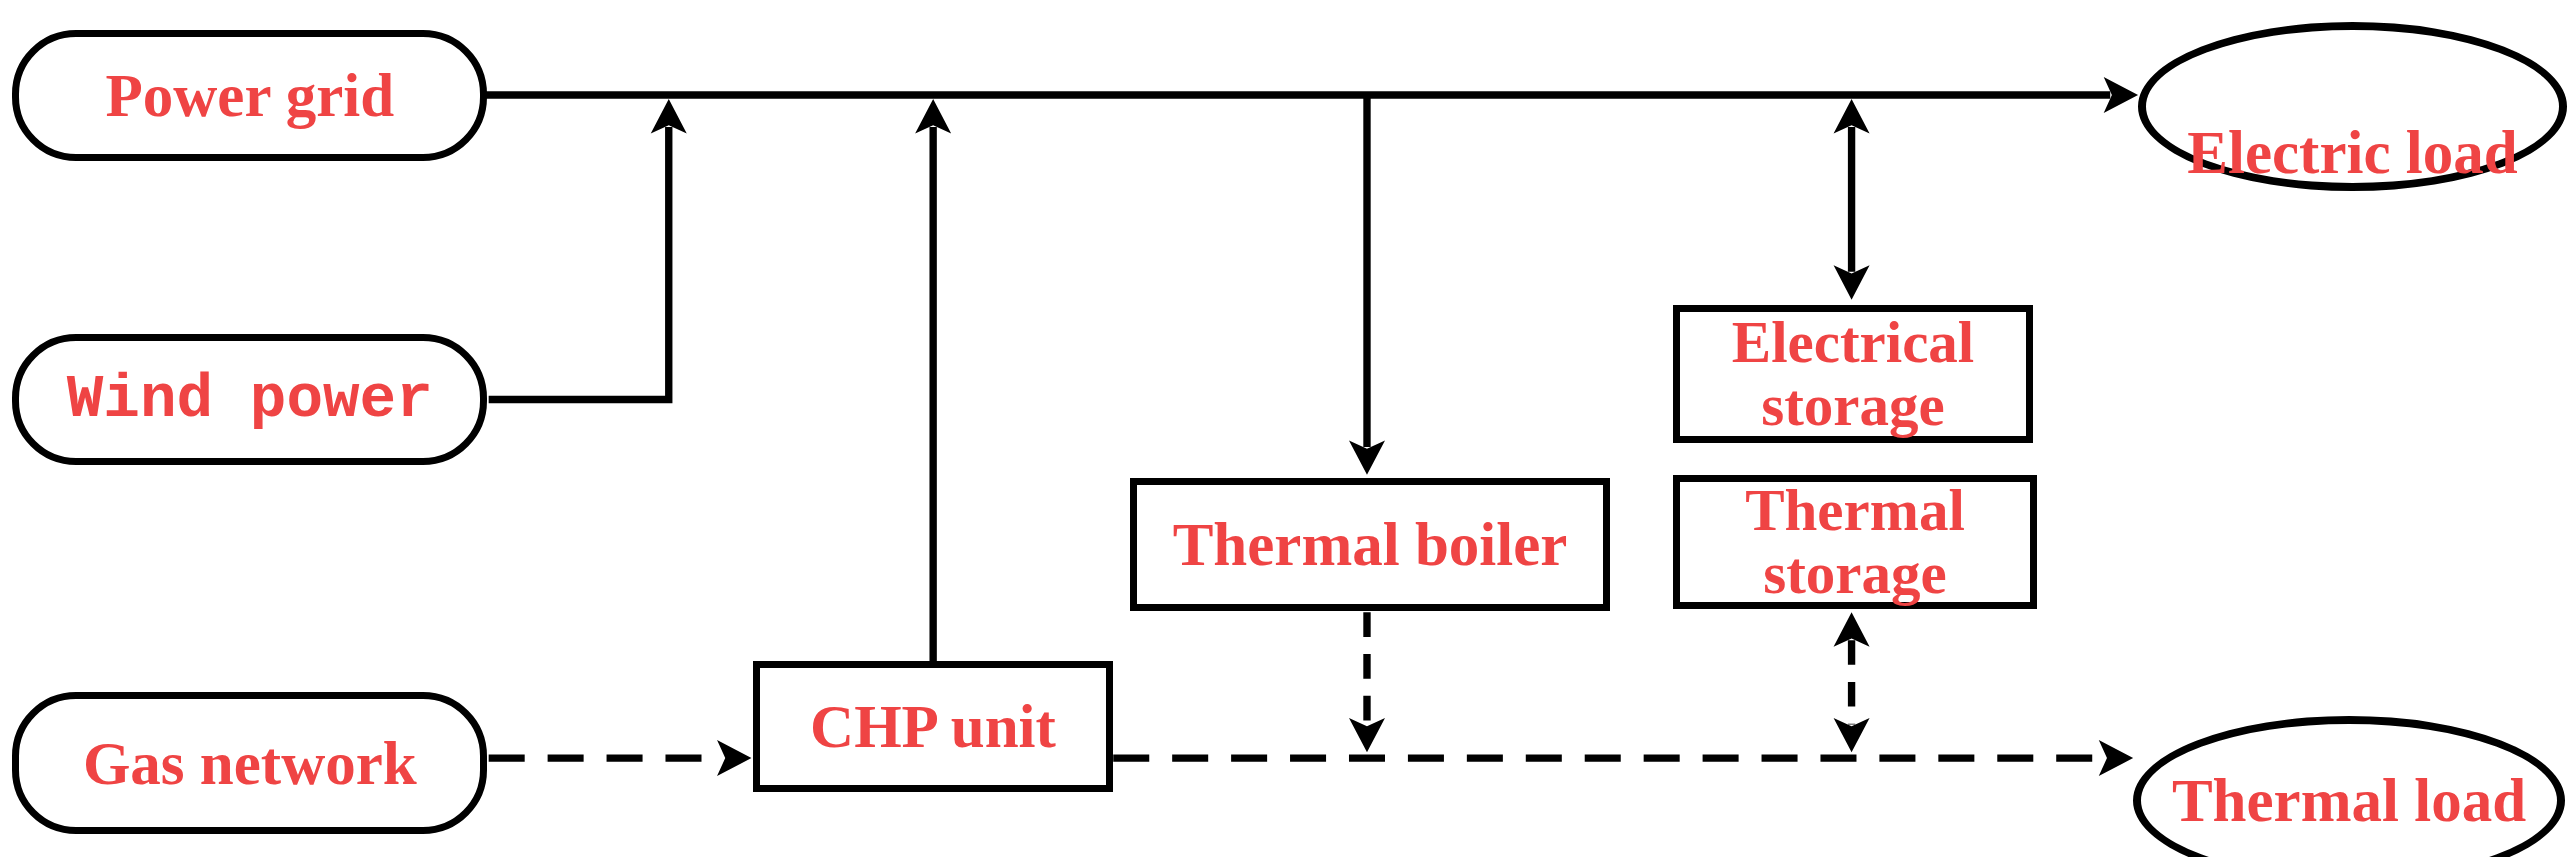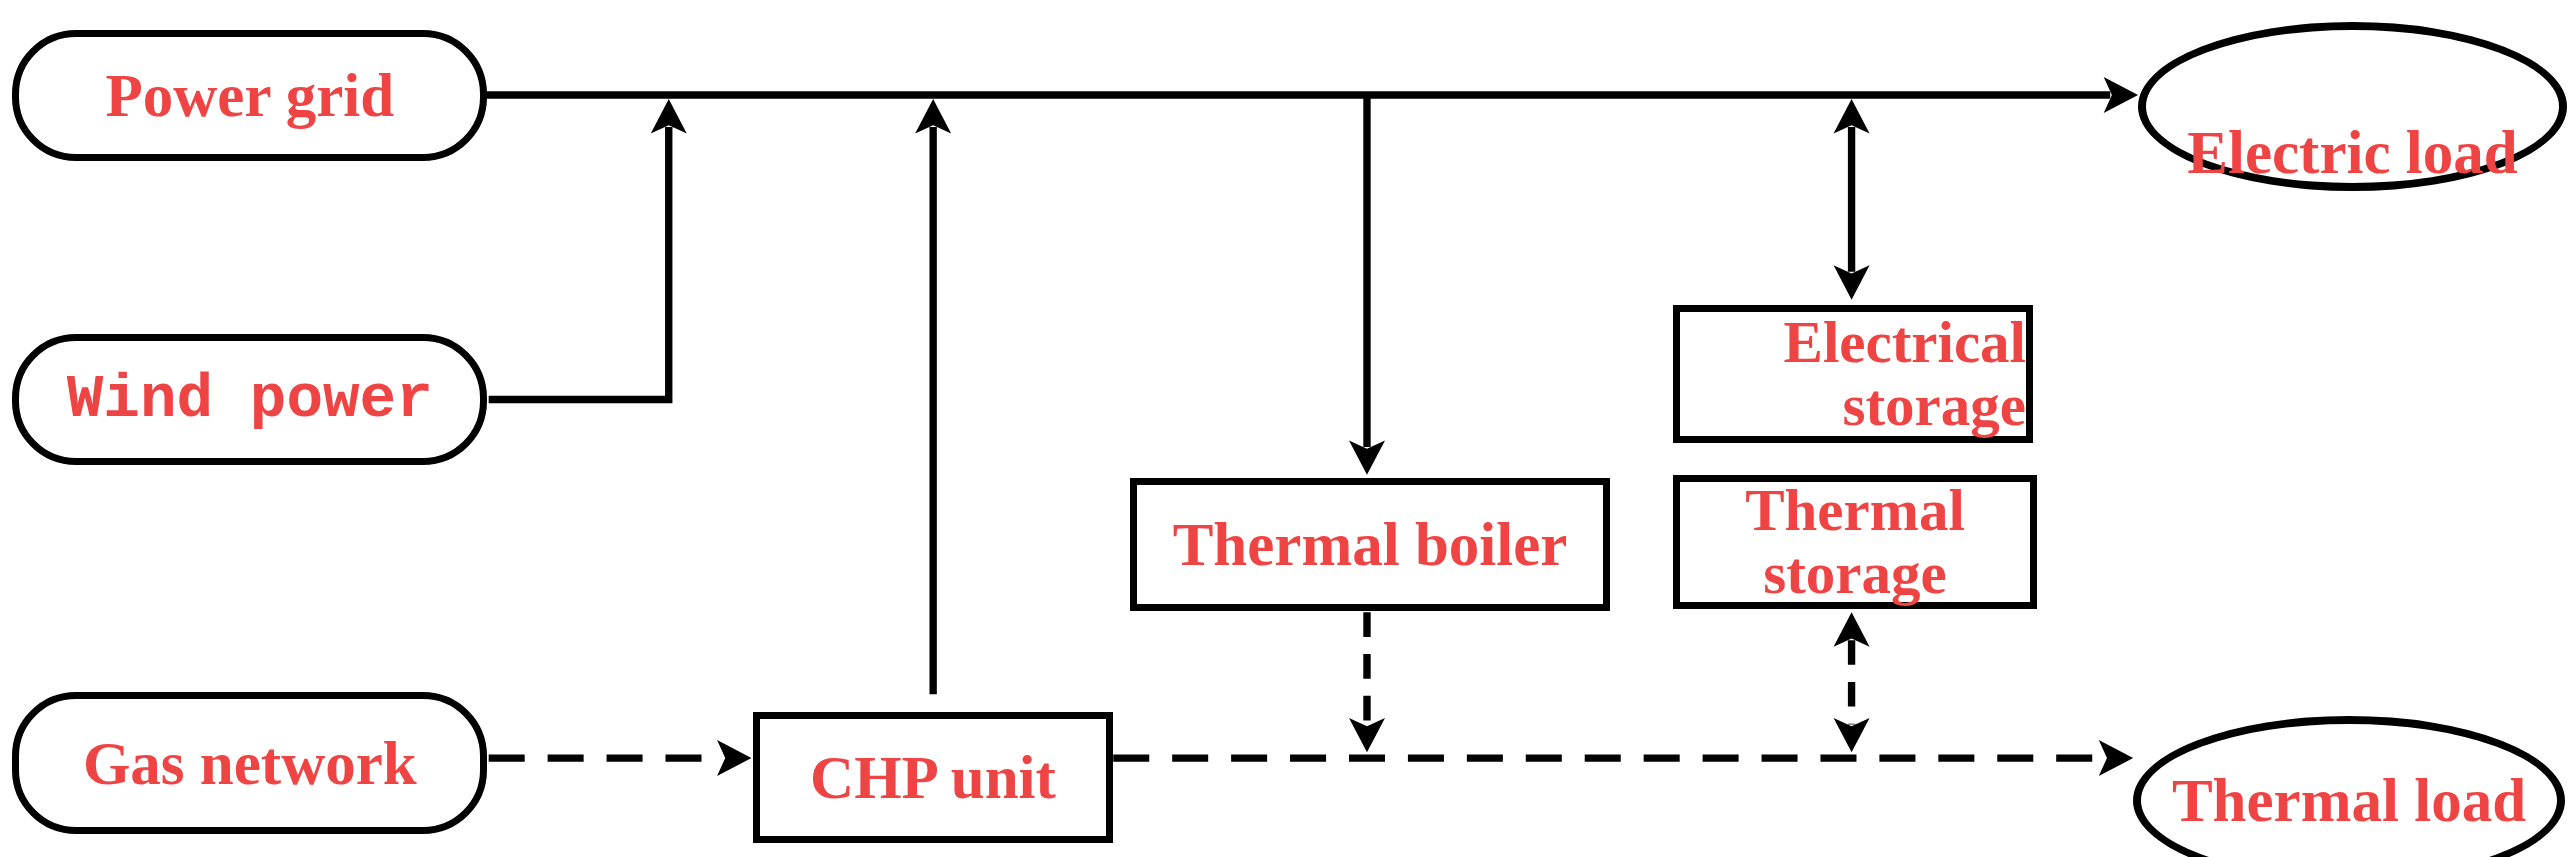--- a/index.html
+++ b/index.html
@@ -38,23 +38,23 @@
   }
   .node.rounded { border-radius: 64px; }
   .node.ellipse { border-radius: 50%; border-width: 8.2px; }
   .node.storage { font-size: 59px; line-height: 1.06; }
   .lbl { display: block; white-space: nowrap; }
 
   
   #n-power-grid        { left: 12.3px;   top: 29.5px;  width: 475px; height: 131px; }
   #n-wind-power        { left: 12.3px;   top: 334px; width: 475px; height: 131px; font-family: Liberation Mono, monospace; }
   #n-gas-network       { left: 12.3px;   top: 692px; width: 475px; height: 142px; }
-  #n-chp-unit          { left: 753px;  top: 712px; width: 360px; height: 131px; }
+  #n-chp-unit          { left: 753px;  top: 661px; width: 360px; height: 131px; }
   #n-electric-boiler   { left: 1130px; top: 478px; width: 480px; height: 133px; }
-  #n-electrical-storage{ left: 1673px; top: 305px; width: 360px; height: 138px; align-items: flex-end; }
+  #n-electrical-storage{ left: 1673px; top: 305px; width: 360px; height: 138px; }
   #n-thermal-storage   { left: 1673px; top: 475px; width: 364px; height: 134px; }
   #n-electric-load     { left: 2138px; top: 22px;  width: 429px; height: 169px; justify-content: flex-end; }
   #n-thermal-load      { left: 2133px; top: 716px; width: 432px; height: 169px; }
 
   .wire       { stroke: #000000; stroke-width: 9; fill: none; }
   .wire.dash-h{ stroke-dasharray: 44 28; }
   .wire.dash-v{ stroke-dasharray: 30 21; }
   .arrowhead  { fill: #000000; stroke: none; }
 </style>
 </head>

